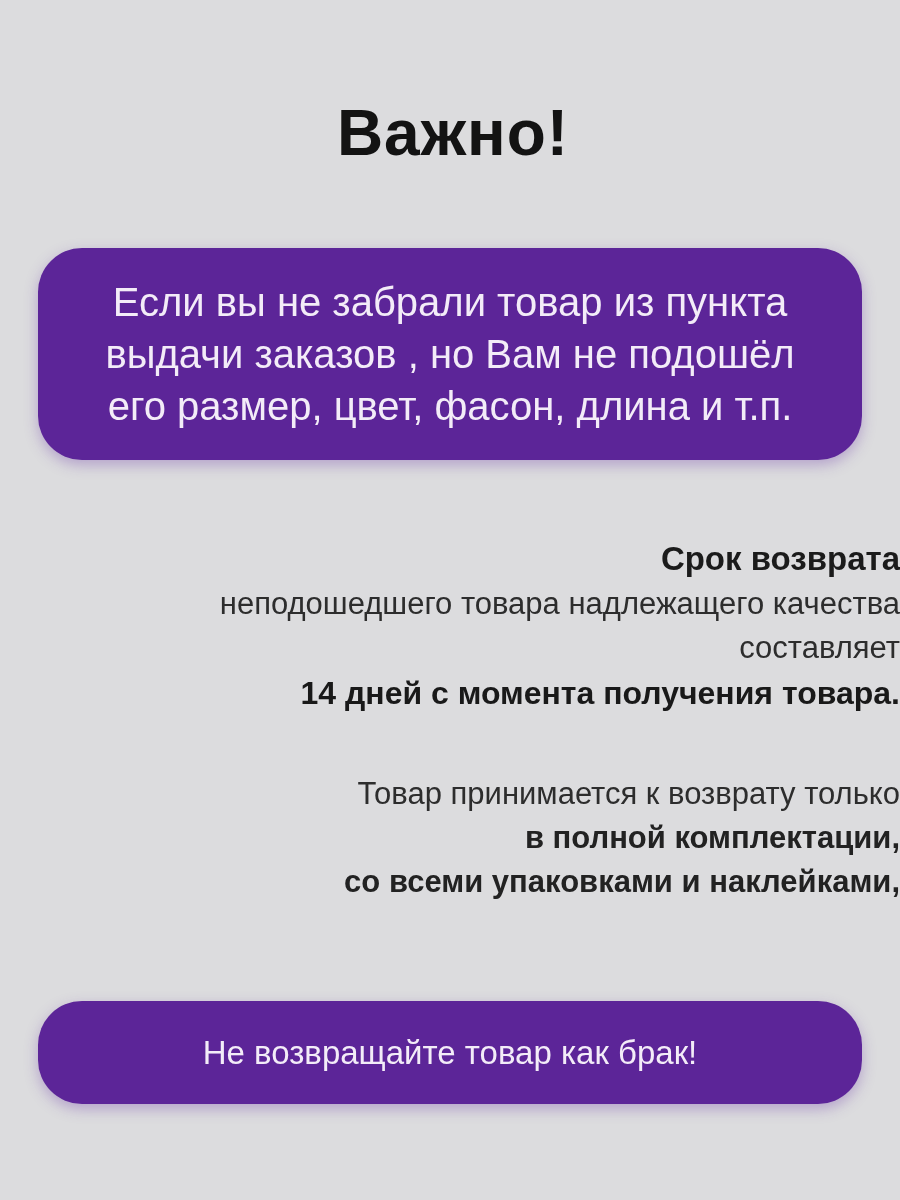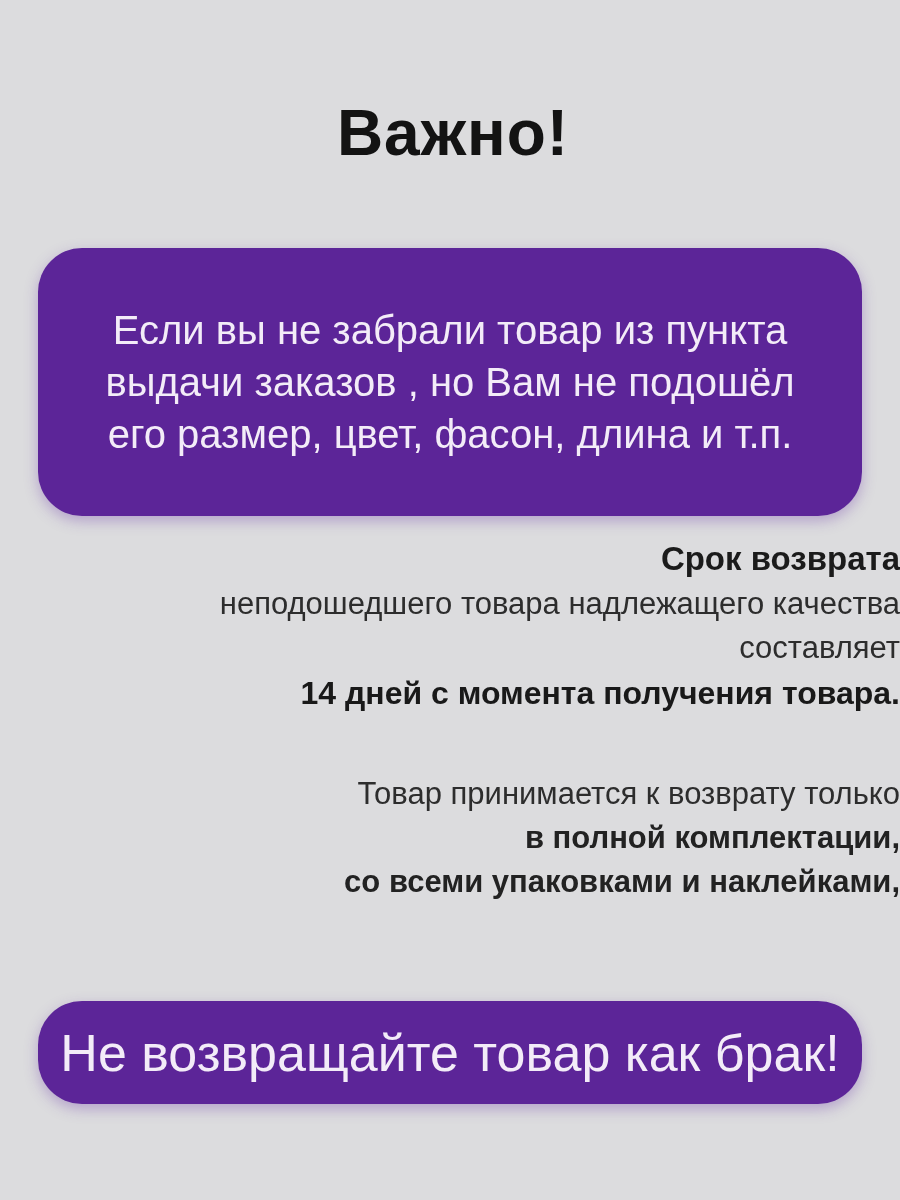--- a/index.html
+++ b/index.html
@@ -30,29 +30,29 @@
       display: flex;
       flex-direction: column;
       align-items: center;
       justify-content: center;
       box-shadow: 0 5px 14px rgba(130, 90, 180, 0.45);
       color: #f3ecf8;
       text-align: center;
     }
     .top-card {
       top: 248px;
-      height: 268px;
+      height: 212px;
       font-size: 40px;
       line-height: 52px;
       font-weight: 400;
     }
     .bottom-banner {
       top: 1001px;
       height: 103px;
-      font-size: 52px;
+      font-size: 33px;
       font-weight: 400;
     }
     .text-section {
       position: absolute;
       left: 0; right: 0;
       text-align: right;
       color: #2c2c2c;
     }
     .section-return-period { top: 536px; }
     .section-return-conditions { top: 772px; }

